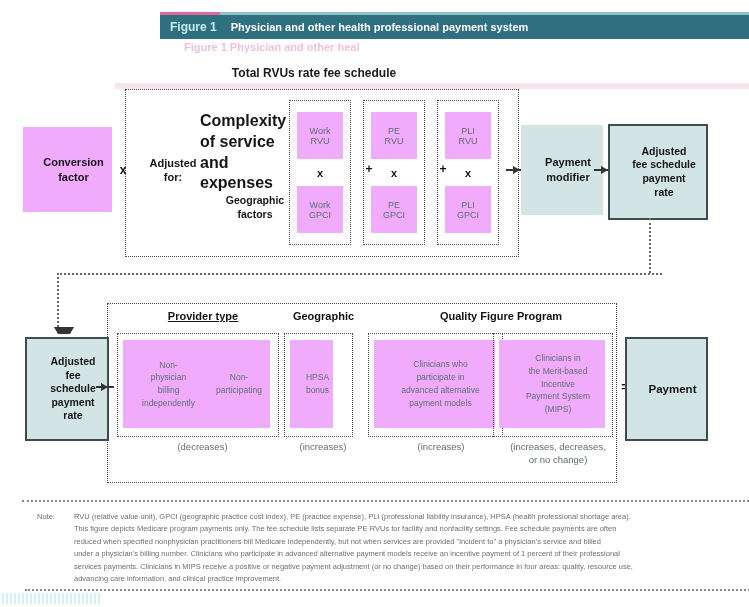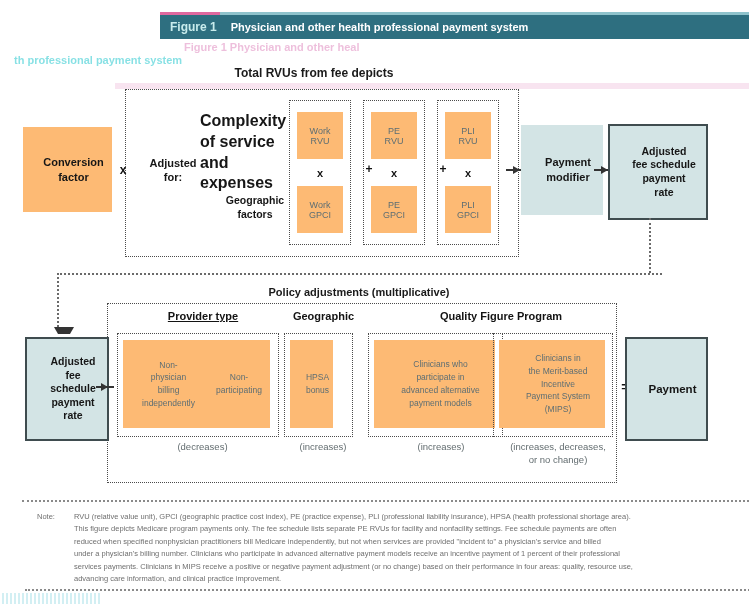--- a/index.html
+++ b/index.html
@@ -1,21 +1,21 @@
 <!DOCTYPE html>
 <html><head>
 <meta charset="utf-8">
 <style>
   html,body{margin:0;padding:0;background:#ffffff;}
   body{font-family:"Liberation Sans", sans-serif;}
   .canvas{position:relative;width:749px;height:607px;background:#fff;overflow:hidden;}
   .abs{position:absolute;padding-left:12px;}
   .pre{white-space:pre-line;}
   .flexc{display:flex;align-items:center;justify-content:center;text-align:center;}
-  .teal{background:#fdba74;}
+  .teal{background:#f0abfc;}
   .teal2{background:#d3e4e5;}
   .solidb{border:2px solid #3f4c4f;}
   .dotb{border:1px dotted #4b4b4b;}
   .boldlbl{font-weight:bold;color:#161616;}
   .graylbl{color:#5d6e73;}
   .effect{color:#636d70;font-size:9.5px;text-align:center;}
   .op{font-weight:bold;color:#111;font-size:12px;text-align:center;}
   .h-bar{background:#2e6f80;display:flex;align-items:center;padding-left:10px;box-sizing:border-box;}
   .h-label{color:#c8ecec;font-weight:bold;font-size:12px;margin-right:14px;}
   .h-title{color:#ffffff;font-weight:bold;font-size:11px;}
@@ -38,25 +38,24 @@
 <div class="canvas">
 
   <div class="abs" style="left:160px;top:12px;width:589px;height:3px;background:#8fc3cc;"></div>
   <div class="abs" style="left:160px;top:12px;width:48px;height:3px;background:#e0699f;"></div>
   <div class="abs h-bar" style="left:160px;top:15px;width:589px;height:24px;">
     <span class="h-label">Figure 1</span>
     <span class="h-title">Physician and other health professional payment system</span>
   </div>
 
   <div class="abs ghost" style="left:172px;top:41px;color:#e08cc0;opacity:.55;">Figure 1 Physician and other heal</div>
-  <div class="abs ghost" style="left:2px;top:54px;color:#39cdd3;opacity:.6;">th professional payment system</div>
   <div class="abs" style="left:115px;top:83px;width:633px;height:6px;background:#f3cde4;opacity:.55;"></div>
   <div class="abs" style="left:2px;top:593px;width:88px;height:11px;background:repeating-linear-gradient(90deg,#bfe9ef 0 2px,transparent 2px 4px);opacity:.7;filter:blur(.4px);"></div>
 
-  <div class="abs heading" style="left:202px;top:66px;width:200px;">Total RVUs from fee depicts</div>
+  <div class="abs heading" style="left:202px;top:66px;width:200px;">Total RVUs rate fee schedule</div>
 
   <div class="abs teal flexc boldlbl pre" style="left:23px;top:127px;width:77px;height:85px;font-size:11px;line-height:1.35;">Conversion
 factor</div>
   <div class="abs op" style="left:103px;top:163px;width:16px;">x</div>
 
   <div class="abs dotb" style="left:125px;top:89px;width:380px;height:166px;"></div>
   <div class="abs boldlbl pre" style="left:131px;top:156px;width:60px;font-size:11px;text-align:center;line-height:1.3;">Adjusted
 for:</div>
   <div class="abs boldlbl pre" style="left:188px;top:111px;width:105px;font-size:16px;text-align:left;line-height:1.3;">Complexity
 of service
@@ -102,21 +101,20 @@
   <div class="abs teal2 solidb flexc boldlbl pre" style="left:608px;top:124px;width:84px;height:92px;font-size:10.5px;line-height:1.3;">Adjusted
 fee schedule
 payment
 rate</div>
 
   <div class="abs conn-v" style="left:649px;top:218px;height:55px;"></div>
   <div class="abs conn-h" style="left:57px;top:273px;width:593px;"></div>
   <div class="abs conn-v" style="left:57px;top:273px;height:54px;"></div>
   <div class="abs ahead-d" style="left:54px;top:327px;"></div>
 
-  <div class="abs heading" style="left:247px;top:286px;width:200px;font-size:11px;">Policy adjustments (multiplicative)</div>
 
   <div class="abs dotb" style="left:107px;top:303px;width:496px;height:178px;"></div>
 
   <div class="abs teal2 solidb flexc boldlbl pre" style="left:25px;top:337px;width:68px;height:100px;font-size:10.5px;line-height:1.3;">Adjusted
 fee
 schedule
 payment
 rate</div>
 
   <div class="abs aline" style="left:96px;top:386px;width:6px;"></div>

